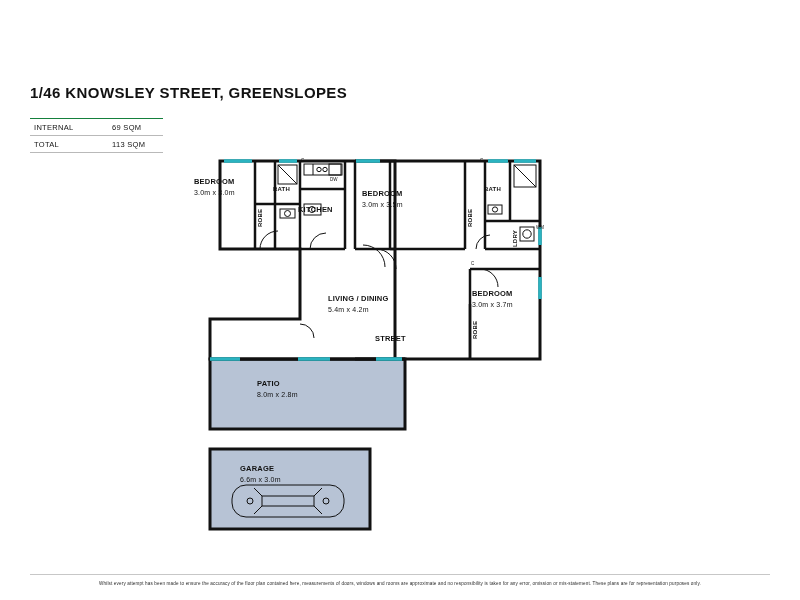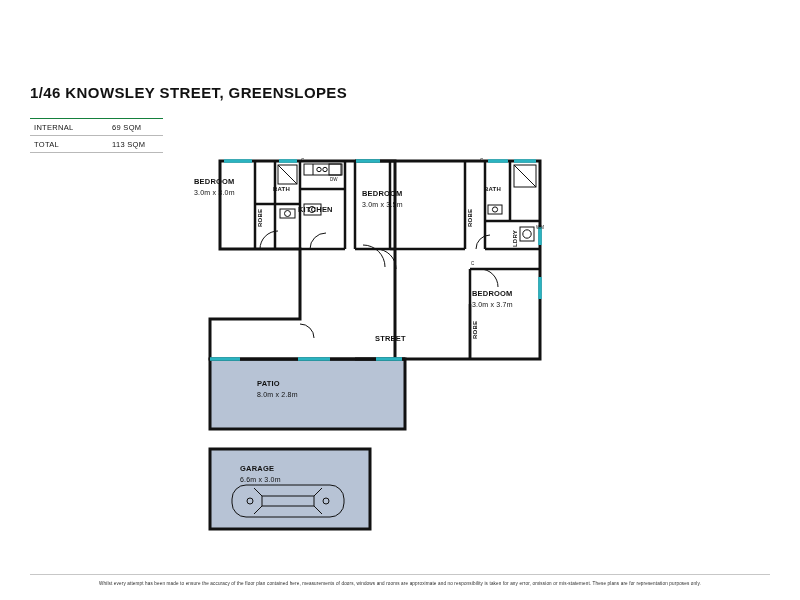--- a/index.html
+++ b/index.html
@@ -200,20 +200,24 @@
     <div class="lbl" style="left:182px;top:40px;width:80px;">
       <span class="nm">BEDROOM</span>
       <span class="dim">3.0m x 3.5m</span>
     </div>
 
     <div class="lbl" style="left:292px;top:140px;width:68px;">
       <span class="nm">BEDROOM</span>
       <span class="dim">3.0m x 3.7m</span>
     </div>
 
+    <div class="lbl" style="left:148px;top:145px;width:100px;">
+      <span class="nm">LIVING / DINING</span>
+      <span class="dim">5.4m x 4.2m</span>
+    </div>
 
     <div class="lbl" style="left:118px;top:56px;width:26px;">
       <span class="nm">KITCHEN</span>
     </div>
 
     <div class="lbl" style="left:195px;top:185px;width:46px;">
       <span class="nm">STREET</span>
     </div>
 
     <div class="lbl" style="left:60px;top:315px;width:100px;">

